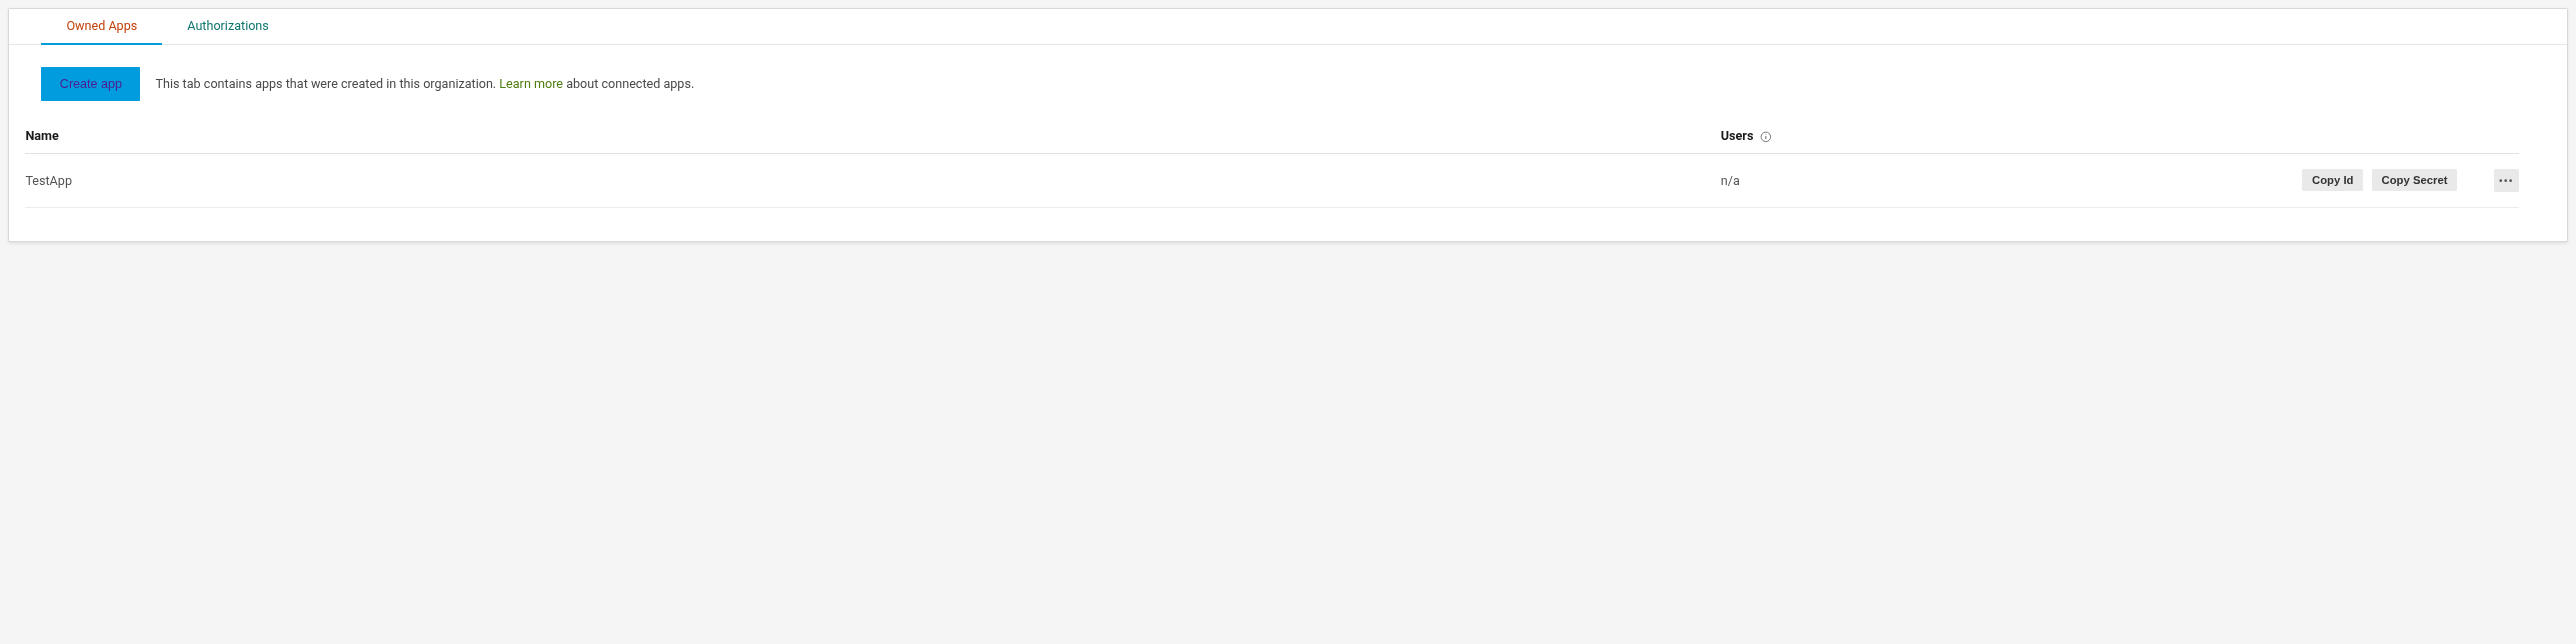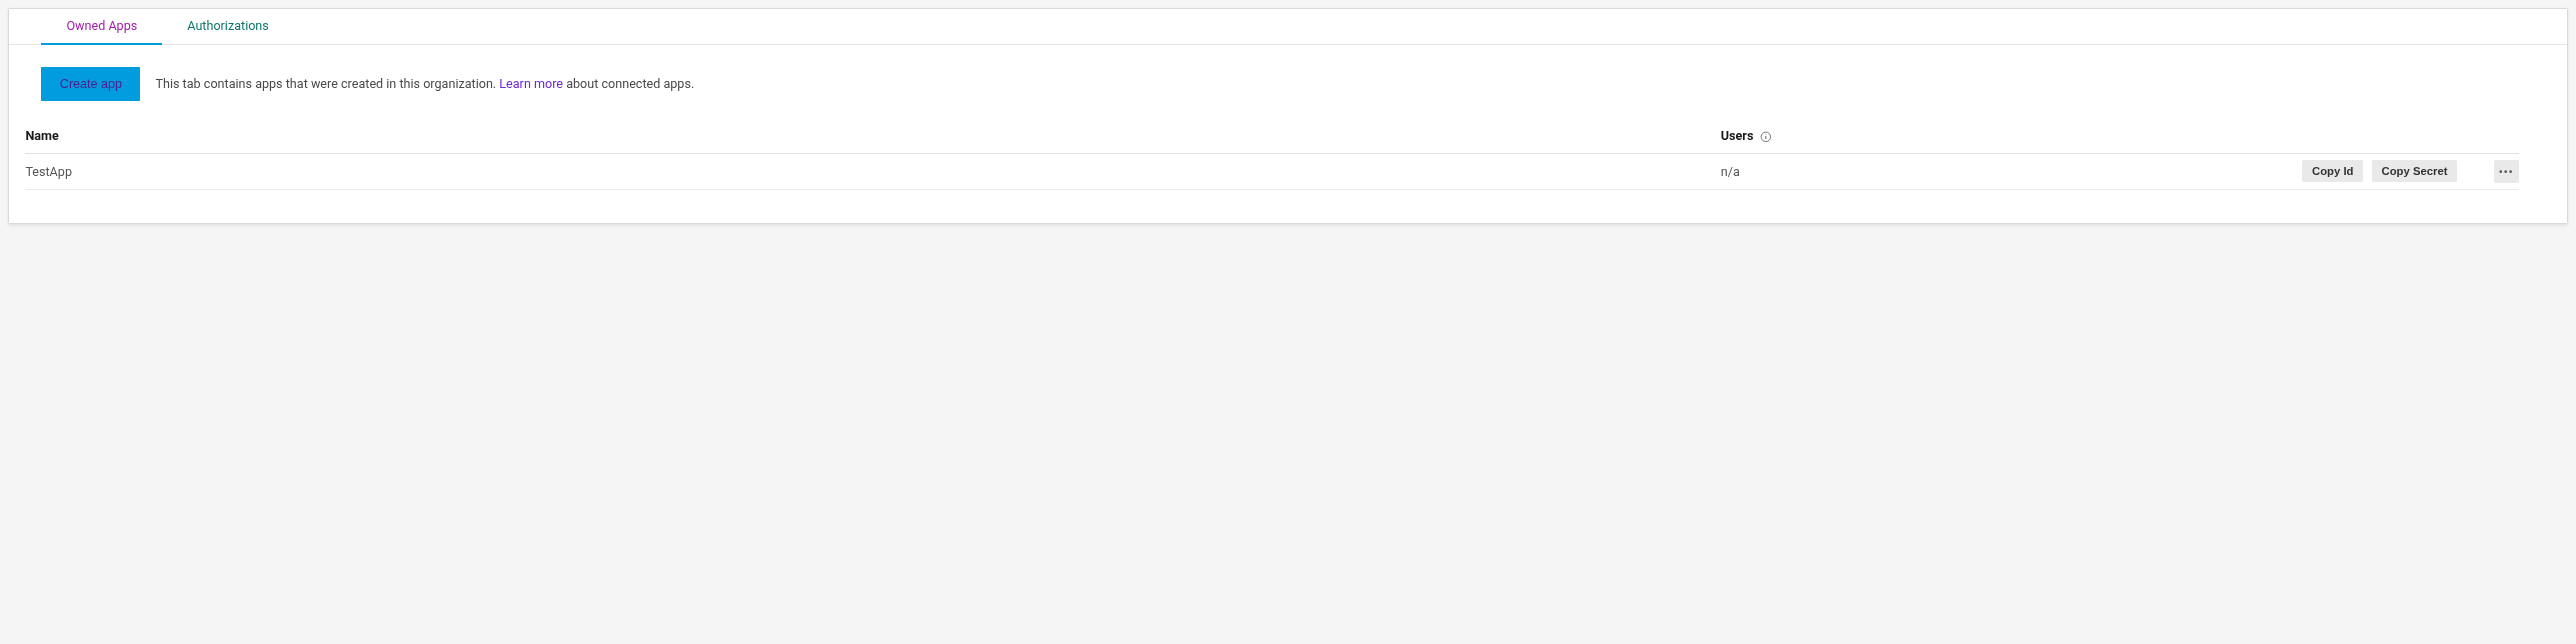--- a/index.html
+++ b/index.html
@@ -33,21 +33,21 @@
     }
     .tab {
       padding: 8.4px 25px 10px 25px;
       font-size: 12.6px;
       color: #0f766e;
       cursor: pointer;
       border-bottom: 2.5px solid transparent;
       margin-bottom: -0.8px;
     }
     .tab.active {
-      color: #a21caf;
+      color: #c2410c;
       border-bottom-color: #009cde;
     }
     .toolbar {
       display: flex;
       align-items: center;
       padding: 22px 32px 20px 32px;
       gap: 15px;
     }
     .btn-primary {
       background: #009cde;
@@ -56,21 +56,21 @@
       padding: 10px 18.4px;
       font-size: 12.6px;
       cursor: pointer;
       border-radius: 0.8px;
     }
     .toolbar-text {
       font-size: 12.6px;
       color: #4a4a4a;
     }
     .toolbar-text a {
-      color: #6d28d9;
+      color: #4d7c0f;
       text-decoration: none;
     }
     .table {
       width: calc(100% - 64px);
       margin: 0 16px;
       border-collapse: collapse;
     }
     .table thead th {
       text-align: left;
       font-size: 12.6px;
@@ -88,21 +88,21 @@
     .col-actions {
       width: 18%;
       text-align: right;
     }
     .info-icon {
       display: inline-flex;
       vertical-align: middle;
       margin-left: 3.3px;
     }
     .table tbody td {
-      padding: 6px 0;
+      padding: 15px 0;
       border-bottom: 0.8px solid #ececec;
       font-size: 12.6px;
       color: #555555;
       vertical-align: middle;
     }
     .actions-cell {
       text-align: right;
       white-space: nowrap;
     }
     .btn-secondary {

